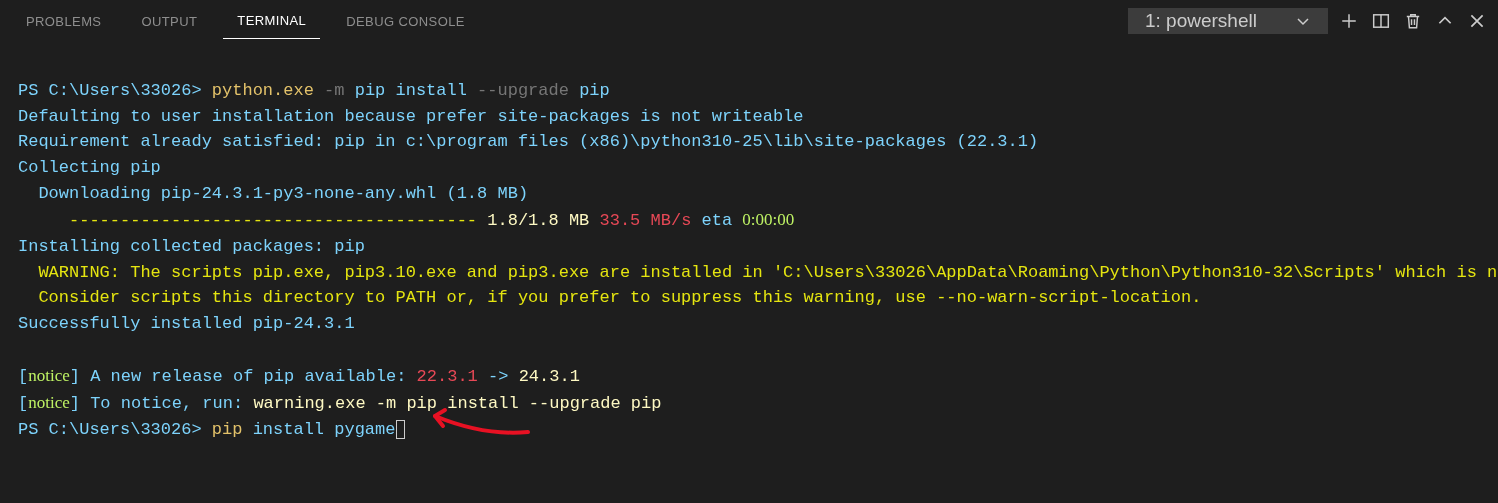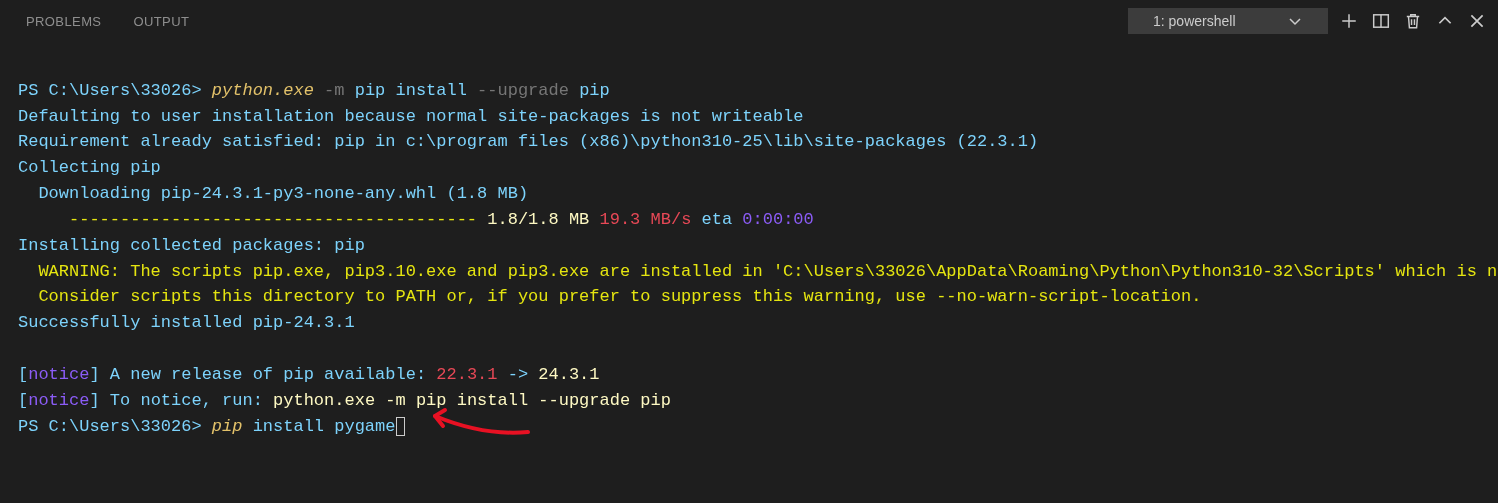--- a/index.html
+++ b/index.html
@@ -18,21 +18,21 @@
     }
     .panel-header {
       display: flex;
       align-items: center;
       height: 42px;
       padding: 0 12px;
       border-bottom: 0px;
     }
     .tabs {
       display: flex;
-      gap: 4px;
+      gap: 12px;
       align-items: center;
       font-family: 'Segoe UI', sans-serif;
       font-size: 13px;
       letter-spacing: 0.4px;
     }
     .tab {
       padding: 10px 14px;
       color: #8e8e8e;
       cursor: pointer;
       text-transform: uppercase;
@@ -44,23 +44,23 @@
     .header-spacer {
       flex: 1;
     }
     .terminal-selector {
       display: flex;
       align-items: center;
       background: #3c3c3c;
       border: 1px solid #3c3c3c;
       height: 26px;
       min-width: 200px;
-      padding: 0 24px;
+      padding: 0 16px;
       font-family: 'Segoe UI', sans-serif;
-      font-size: 14px;
+      font-size: 19px;
       color: #cccccc;
       justify-content: space-between;
     }
     .header-icons {
       display: flex;
       align-items: center;
       gap: 14px;
       margin-left: 12px;
       color: #cccccc;
     }
@@ -79,23 +79,23 @@
       padding: 10px 18px;
       line-height: 1.52;
       white-space: pre;
       font-family: Consolas, 'Courier New', monospace;
       position: relative;
     }
     .c-white { color: #7dd3fc; }
     .c-yellow { color: #e5e510; }
     .c-green { color: #fef9c3; }
     .c-red { color: #e74856; }
-    .c-cyan { color: #8b5cf6; }
+    .c-cyan { color: #bef264; font-family: Liberation Serif, serif; }
     .c-gray { color: #767676; }
-    .c-cmd { color: #e3c26a; font-style: italic; }
+    .c-cmd { color: #e3c26a; }
     .cursor {
       display: inline-block;
       width: 9px;
       height: 19px;
       border: 1px solid #cccccc;
       vertical-align: text-bottom;
       margin-left: 1px;
     }
     .annotation-arrow {
       position: absolute;
@@ -108,20 +108,22 @@
       height: 16px;
     }
   </style>
 </head>
 <body>
 
 <div class="panel-header">
   <div class="tabs">
     <div class="tab">PROBLEMS</div>
     <div class="tab">OUTPUT</div>
+    <div class="tab active">TERMINAL</div>
+    <div class="tab">DEBUG CONSOLE</div>
   </div>
   <div class="header-spacer"></div>
   <div class="terminal-selector">
     <span>1: powershell</span>
     <svg class="chev" viewBox="0 0 16 16" fill="none" stroke="currentColor" stroke-width="1.5">
         <path d="M3 6l5 5 5-5"></path>
       </svg>
   </div>
   <div class="header-icons">
     <span class="icon-btn">
@@ -148,30 +150,30 @@
     <span class="icon-btn">
       <svg viewBox="0 0 16 16" fill="none" stroke="currentColor" stroke-width="1.5">
           <path d="M3 3l10 10M13 3L3 13"></path>
         </svg>
     </span>
   </div>
 </div>
 
 <div class="terminal-body">
 <span class="c-white">PS C:\Users\33026&gt; </span><span class="c-cmd">python.exe</span><span class="c-gray"> -m</span><span class="c-white"> pip install </span><span class="c-gray">--upgrade</span><span class="c-white"> pip</span>
-<span class="c-white">Defaulting to user installation because normal site-packages is not writeable</span>
+<span class="c-white">Defaulting to user installation because prefer site-packages is not writeable</span>
 <span class="c-white">Requirement already satisfied: pip in c:\program files (x86)\python310-25\lib\site-packages (22.3.1)</span>
 <span class="c-white">Collecting pip</span>
 <span class="c-white">  Downloading pip-24.3.1-py3-none-any.whl (1.8 MB)</span>
-<span class="c-yellow">     ---------------------------------------- </span><span class="c-green">1.8/1.8 MB</span><span class="c-red"> 19.3 MB/s</span><span class="c-white"> eta </span><span class="c-cyan">0:00:00</span>
+<span class="c-yellow">     ---------------------------------------- </span><span class="c-green">1.8/1.8 MB</span><span class="c-red"> 33.5 MB/s</span><span class="c-white"> eta </span><span class="c-cyan">0:00:00</span>
 <span class="c-white">Installing collected packages: pip</span>
 <span class="c-yellow">  WARNING: The scripts pip.exe, pip3.10.exe and pip3.exe are installed in 'C:\Users\33026\AppData\Roaming\Python\Python310-32\Scripts' which is not on PATH.</span>
 <span class="c-yellow">  Consider scripts this directory to PATH or, if you prefer to suppress this warning, use --no-warn-script-location.</span>
 <span class="c-white">Successfully installed pip-24.3.1</span>
 <span></span>
 <span class="c-white">[</span><span class="c-cyan">notice</span><span class="c-white">]</span><span class="c-white"> A new release of pip available: </span><span class="c-red">22.3.1</span><span class="c-white"> -&gt; </span><span class="c-green">24.3.1</span>
-<span class="c-white">[</span><span class="c-cyan">notice</span><span class="c-white">]</span><span class="c-white"> To notice, run: </span><span class="c-green">python.exe -m pip install --upgrade pip</span>
+<span class="c-white">[</span><span class="c-cyan">notice</span><span class="c-white">]</span><span class="c-white"> To notice, run: </span><span class="c-green">warning.exe -m pip install --upgrade pip</span>
 <span class="c-white">PS C:\Users\33026&gt; </span><span class="c-cmd">pip</span><span class="c-white"> install pygame</span><span class="cursor"></span>
 <svg class="annotation-arrow" width="110" height="34" viewBox="0 0 110 34">
   <path d="M 105 26 Q 60 30 12 10" stroke="#e81123" stroke-width="4" fill="none" stroke-linecap="round"></path>
   <path d="M 12 10 L 22 4 M 12 10 L 20 20" stroke="#e81123" stroke-width="4" fill="none" stroke-linecap="round"></path>
 </svg>
 </div>
 
 </body></html>

